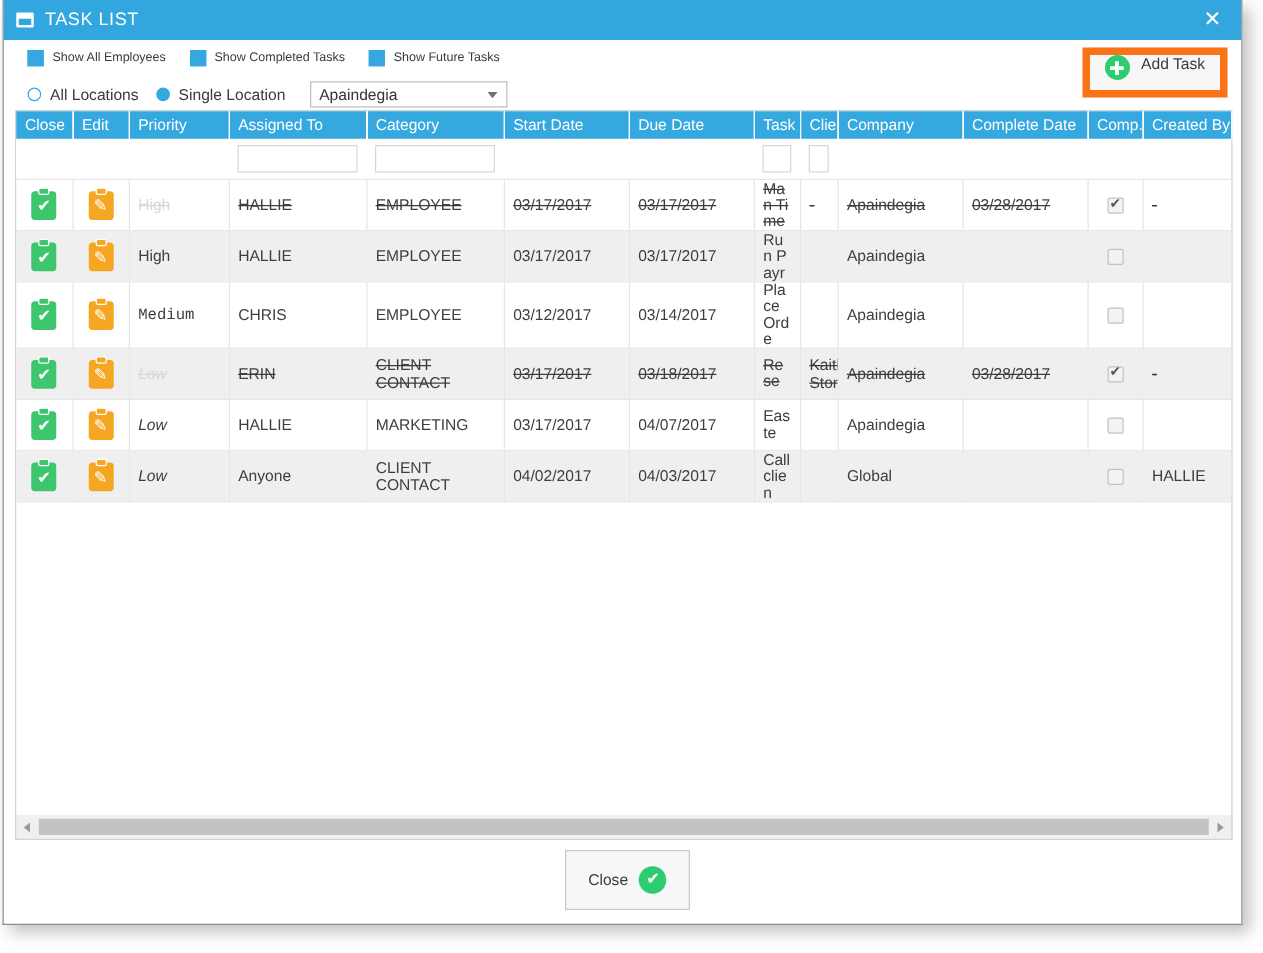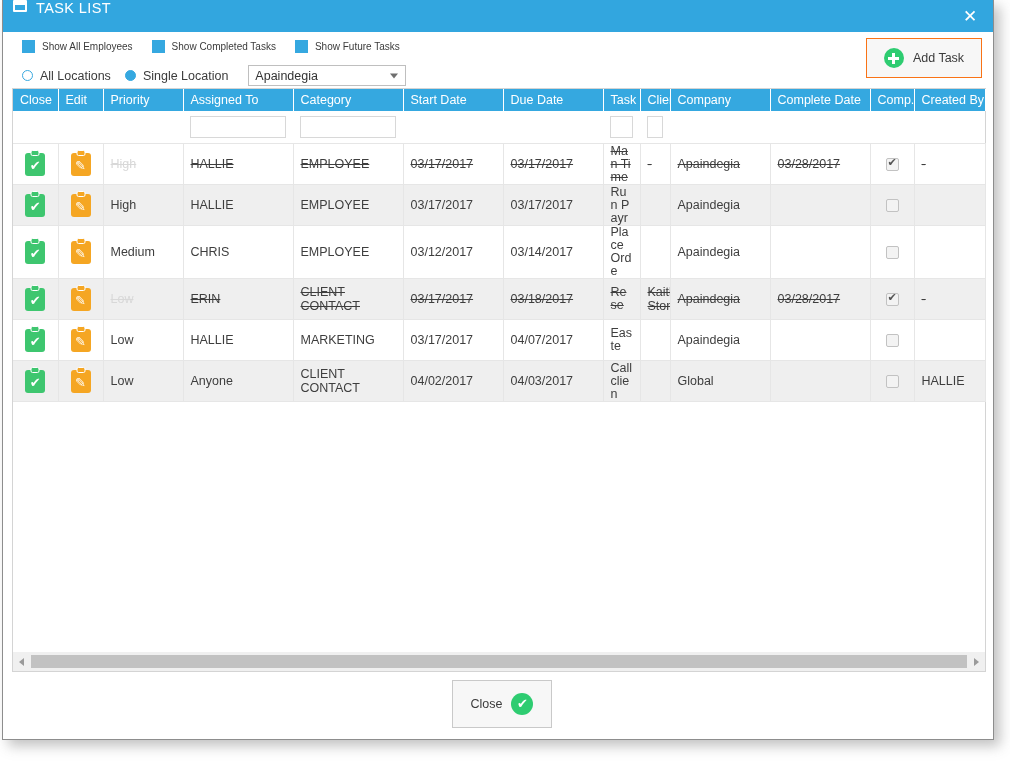--- a/index.html
+++ b/index.html
@@ -22,21 +22,21 @@
     border-top: none;
     box-sizing: border-box;
     box-shadow: 6px 6px 12px rgba(120,120,120,0.45);
   }
   
   #titlebar {
     height: 32px;
     background: #35a8e0;
     background: #32a6df;
     display: flex;
-    align-items: flex-start;
+    align-items: center;
     color: #ffffff;
     position: relative;
   }
   #titlebar .tb-icon {
     margin-left: 10px;
     margin-right: 9px;
     width: 14px;
     height: 12px;
     box-sizing: border-box;
     border: 2px solid #ffffff;
@@ -129,24 +129,23 @@
     border-left: 4.5px solid transparent;
     border-right: 4.5px solid transparent;
     border-top: 5px solid #6f6f6f;
   }
   #addTaskBtn {
     position: absolute;
     right: 11px;
     top: 6px;
     width: 116px;
     height: 40px;
-    border: 1px solid #f97316;
+    border: 6px solid #f97316;
     background: #f7f7f7;
     display: flex;
-    align-items: center;
     justify-content: center;
     font-size: 12.5px;
     color: #3b3b3b;
     cursor: pointer;
     box-sizing: border-box;
   }
   .plus-icon {
     width: 20px; height: 20px;
     border-radius: 50%;
     background: #2ecc71;
@@ -212,22 +211,22 @@
     height: 22px;
     border: 1px solid #d8d8d8;
     background: #ffffff;
     box-sizing: border-box;
   }
   tr.alt td { background: #efefef; }
   td.cell-task { font-size: 12.5px; line-height: 13px; word-break: break-all; }
   .done td { color: #cfcfcf; text-decoration: line-through; }
   .done td.nostrike { text-decoration: none; }
   .pri-high { color: #f08a72; margin-left: 32px; }
-  .pri-med  { color: #63c97a; }
-  .pri-low  { color: #8b9fe0; }
+  .pri-med  { color: #63c97a; font-family: Liberation Mono, monospace; }
+  .pri-low  { color: #8b9fe0; font-style: italic; }
   .done .pri-high, .done .pri-med, .done .pri-low { color: #d8d8d8; }
 
   .icon-cell { text-align: center; padding: 0 !important; text-decoration: none !important; }
   .clipboard {
     width: 20px; height: 23px;
     display: inline-block;
     position: relative;
     border-radius: 3px;
     vertical-align: middle;
   }

